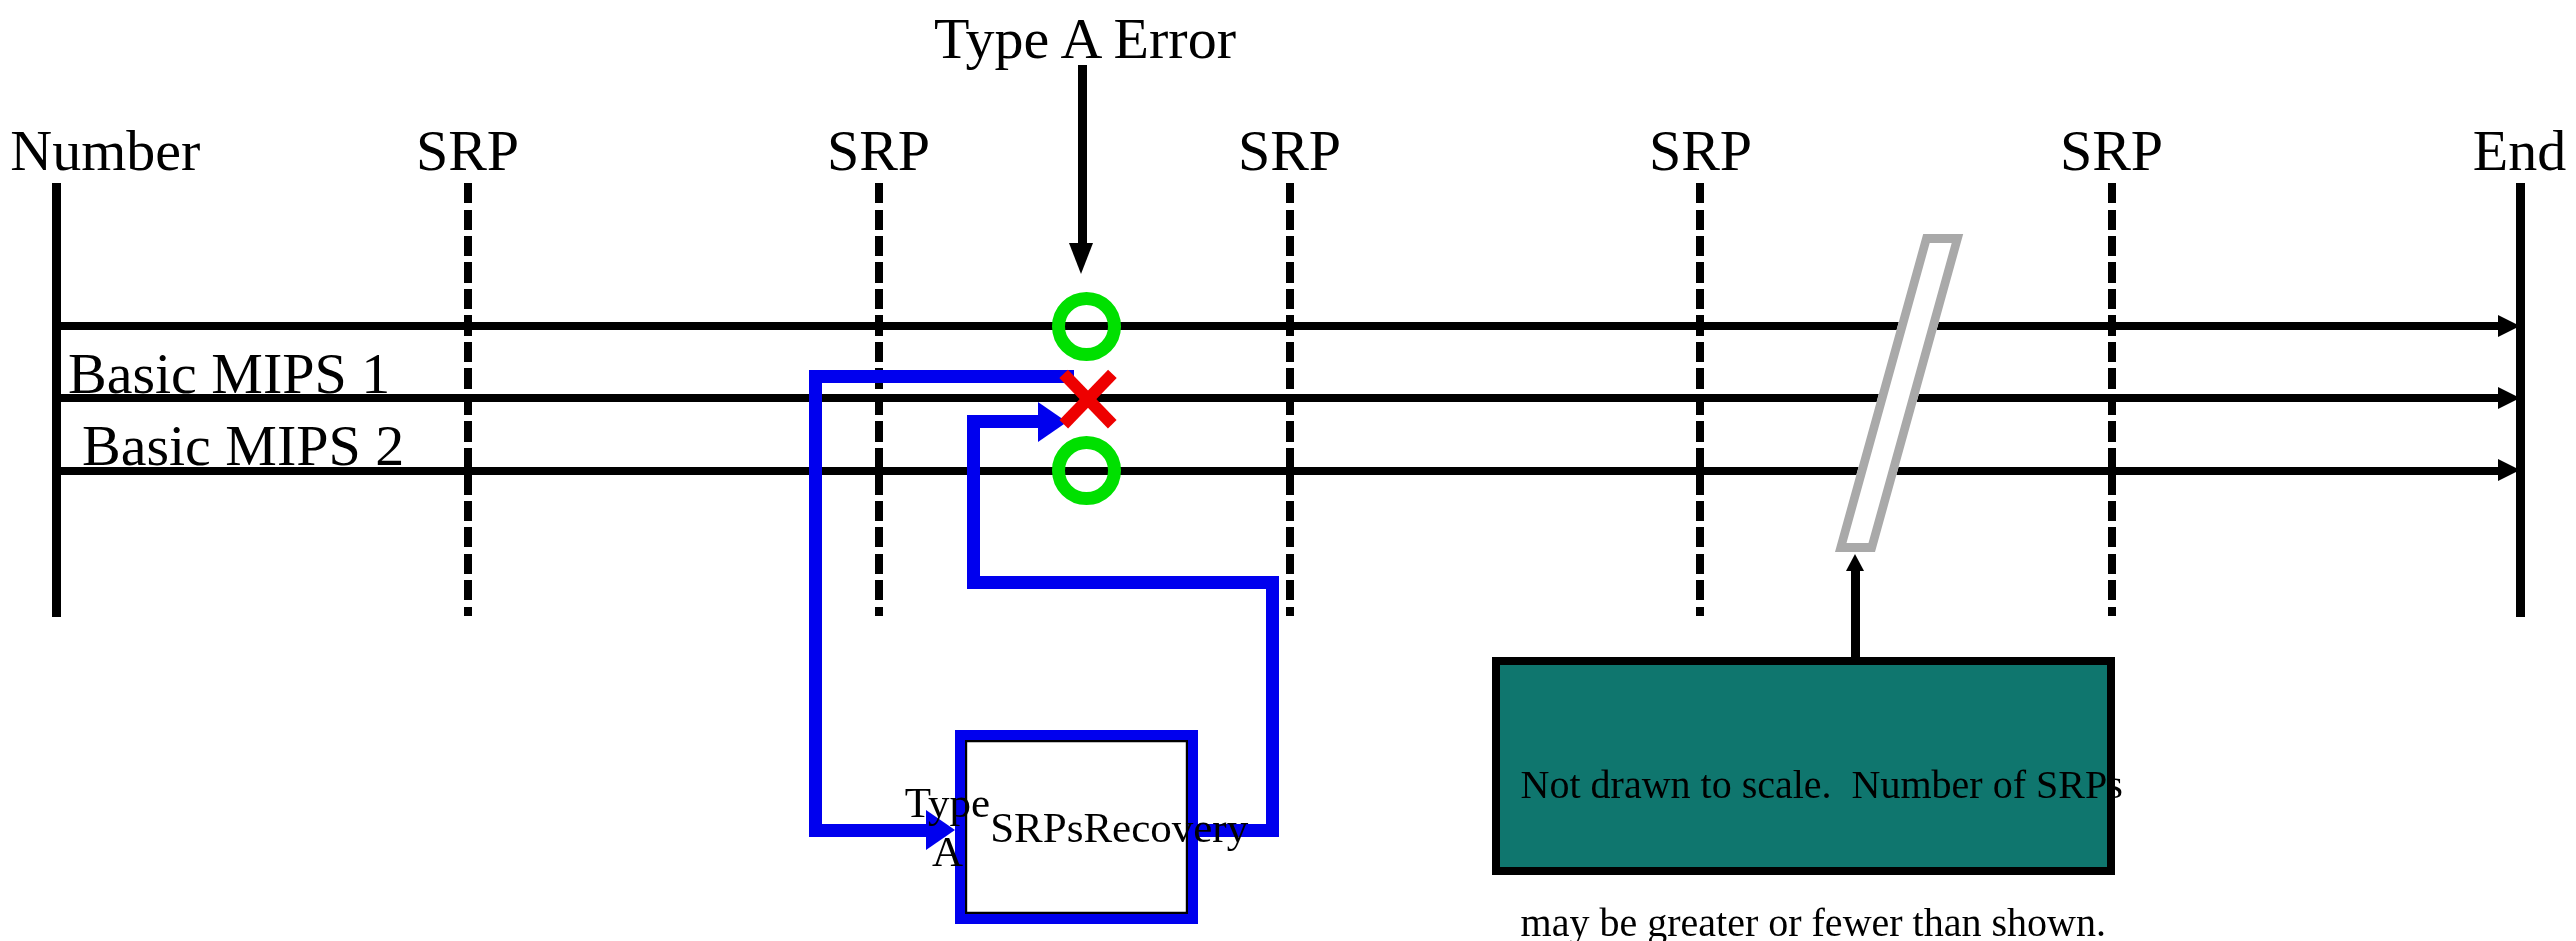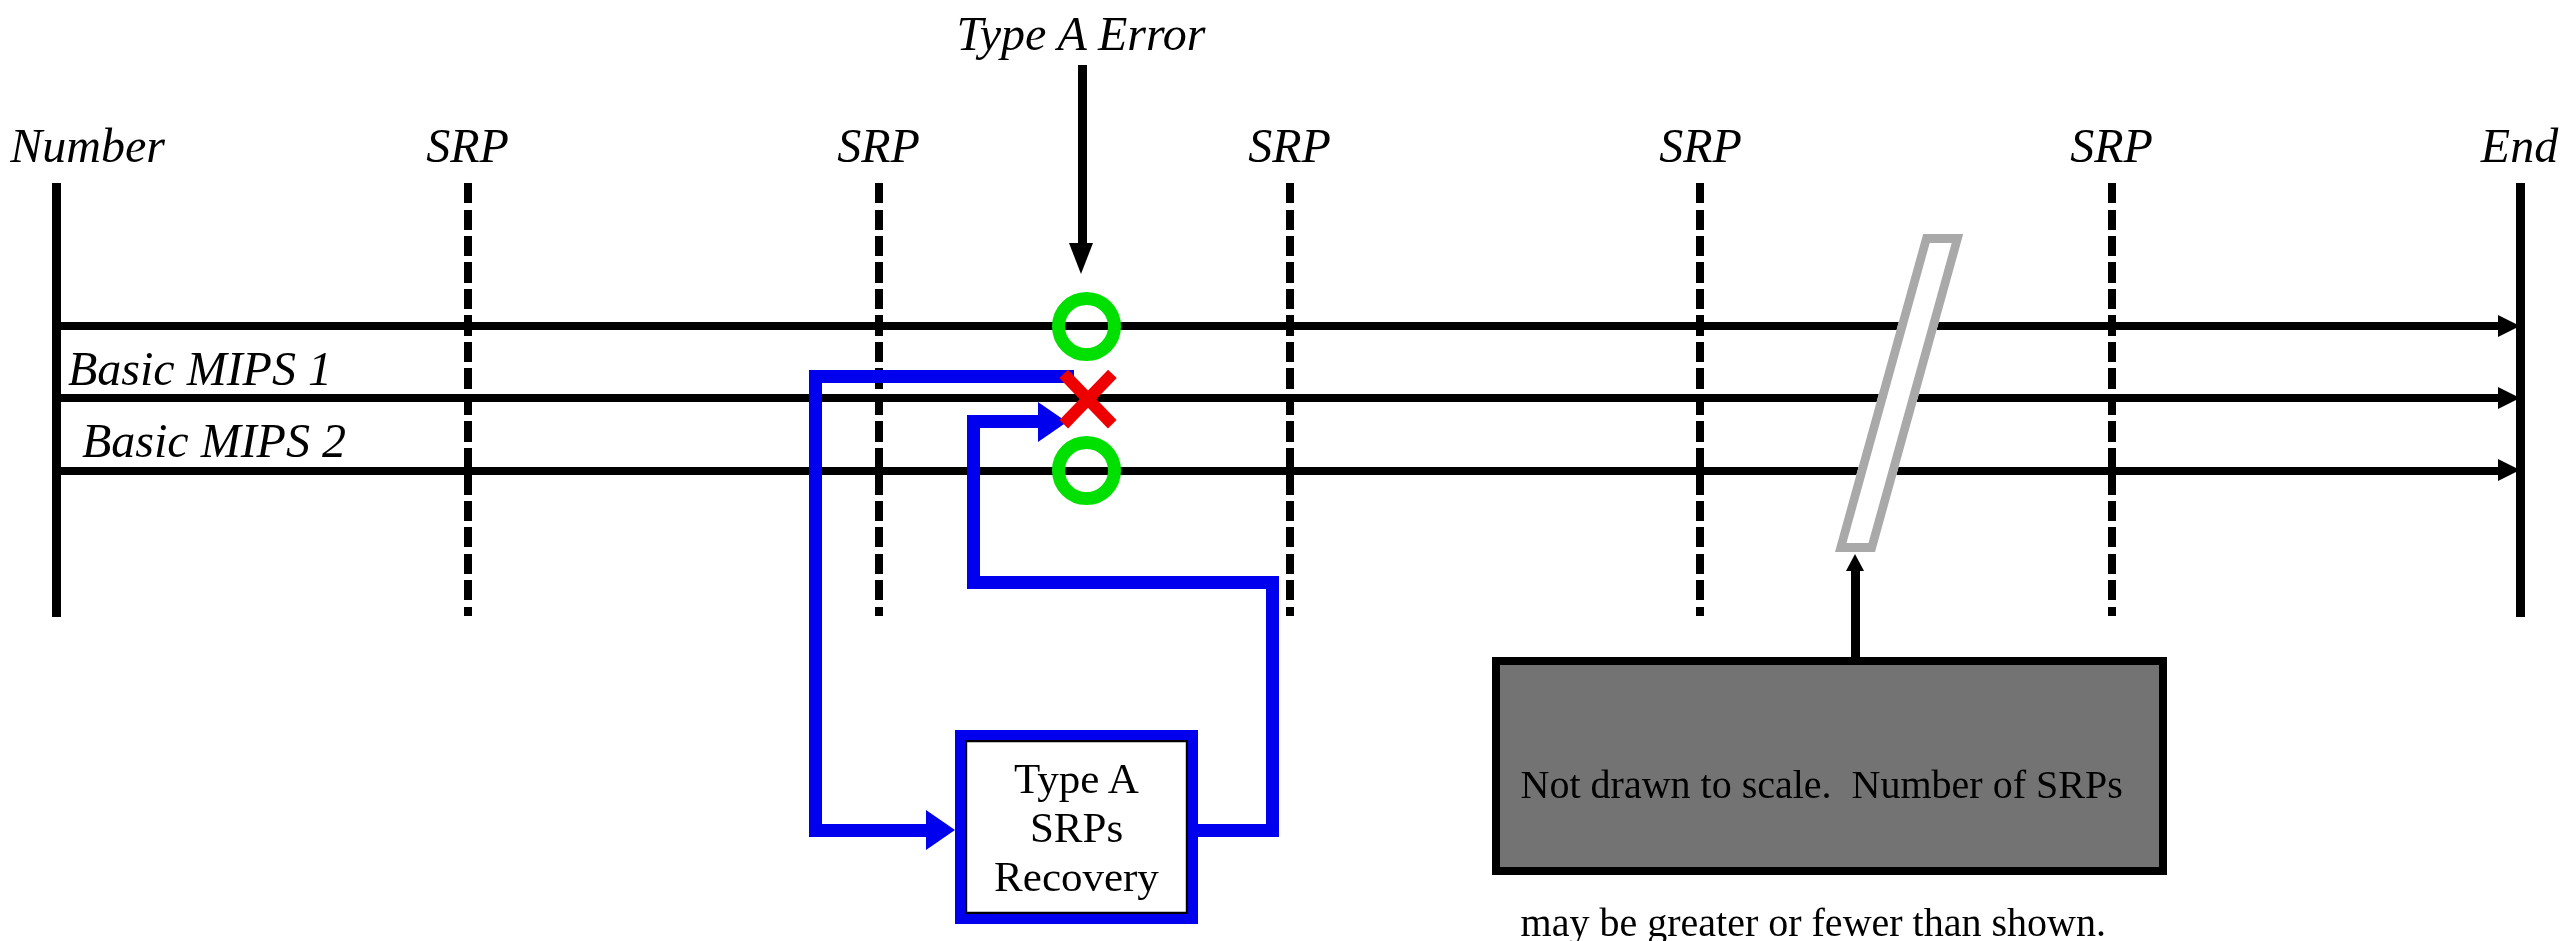--- a/index.html
+++ b/index.html
@@ -1,20 +1,20 @@
 <!DOCTYPE html>
 <html style="font-size:11.8px"><head>
 <meta charset="utf-8">
 <style>
   html,body{margin:0;padding:0;background:#fff;}
   #canvas{
     position:relative;width:2576px;height:941px;background:#ffffff;overflow:hidden;
     font-family:"Liberation Serif","DejaVu Serif",serif;color:#000;
   }
-  .label{position:absolute;font-size:48px;line-height:1;white-space:nowrap;z-index:6;font-style:italic;}
+  .label{position:absolute;font-size:58px;line-height:1;white-space:nowrap;z-index:6;}
   .label.centered{text-align:center;}
   
   .vline{position:absolute;width:8.8px;background:#000;z-index:1;}
   .srp-dash{position:absolute;width:8px;z-index:1;
     background:repeating-linear-gradient(to bottom,#000 0 20px,rgba(0,0,0,0) 20px 26.5px);}
   .hline{position:absolute;height:8px;background:#000;z-index:1;}
   .arr{position:absolute;width:0;height:0;border-style:solid;border-color:transparent;}
   .arr.right-black{border-width:11.8px 0 11.8px 22px;border-left-color:#000;z-index:2;}
   .arr.down-black{border-width:31px 12.5px 0 12.5px;border-top-color:#000;z-index:2;}
   .arr.up-black{border-width:0 9.6px 17.7px 9.6px;border-bottom-color:#000;z-index:2;}
@@ -28,24 +28,24 @@
   .error-x .bar{position:absolute;left:50%;top:50%;width:70px;height:11.8px;background:#ee0000;}
   .error-x .bar.b1{transform:translate(-50%,-50%) rotate(46deg);}
   .error-x .bar.b2{transform:translate(-50%,-50%) rotate(-46deg);}
   
   .break-mark{position:absolute;left:1835px;top:234px;width:40px;height:318px;box-sizing:border-box;
     background:#fff;border:9.6px solid #a9a9a9;transform:skewX(-15.5deg);
     transform-origin:left bottom;z-index:2;}
   
   .recovery-box{position:absolute;left:955px;top:730px;width:243px;height:194px;box-sizing:border-box;
     background:#fff;border:10.3px solid #0000ee;box-shadow:inset 0 0 0 2.2px #000;
-    display:flex;flex-direction:column;justify-content:center;align-items:center;
+    display:flex;flex-direction:row;justify-content:center;align-items:center;
     font-size:43px;line-height:49px;text-align:center;z-index:5;}
-  .note-box{position:absolute;left:1492px;top:657px;width:675px;height:218px;box-sizing:border-box;
-    background:#737373;border:8.8px solid #000;z-index:5;}
+  .note-box{position:absolute;left:1492px;top:657px;width:623px;height:218px;box-sizing:border-box;
+    background:#0f766e;border:8.8px solid #000;z-index:5;}
   .note-text{position:absolute;left:20.6px;top:5.2px;font-size:40px;line-height:46px;white-space:pre;}
 </style>
 </head>
 <body>
 
 <div id="canvas">
 
   <div class="label centered" style="left:934px;top:10.3px;width:294px;">Type A Error</div>
   <div class="vline" style="left:1078px;top:65px;height:180px;"></div>
   <div class="arr down-black" style="left:1069px;top:243px;"></div>

